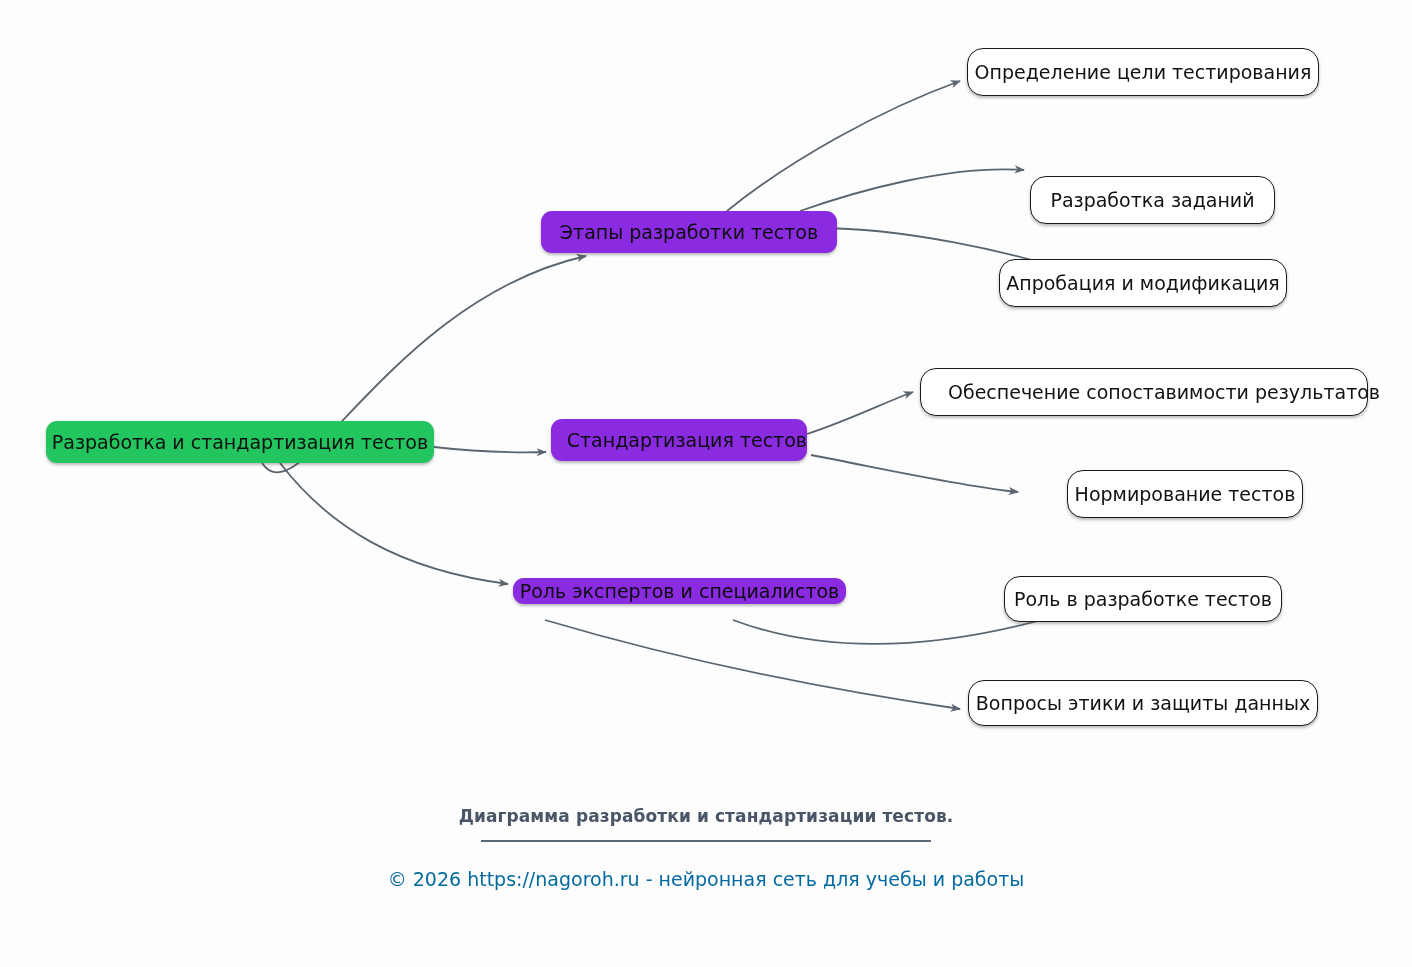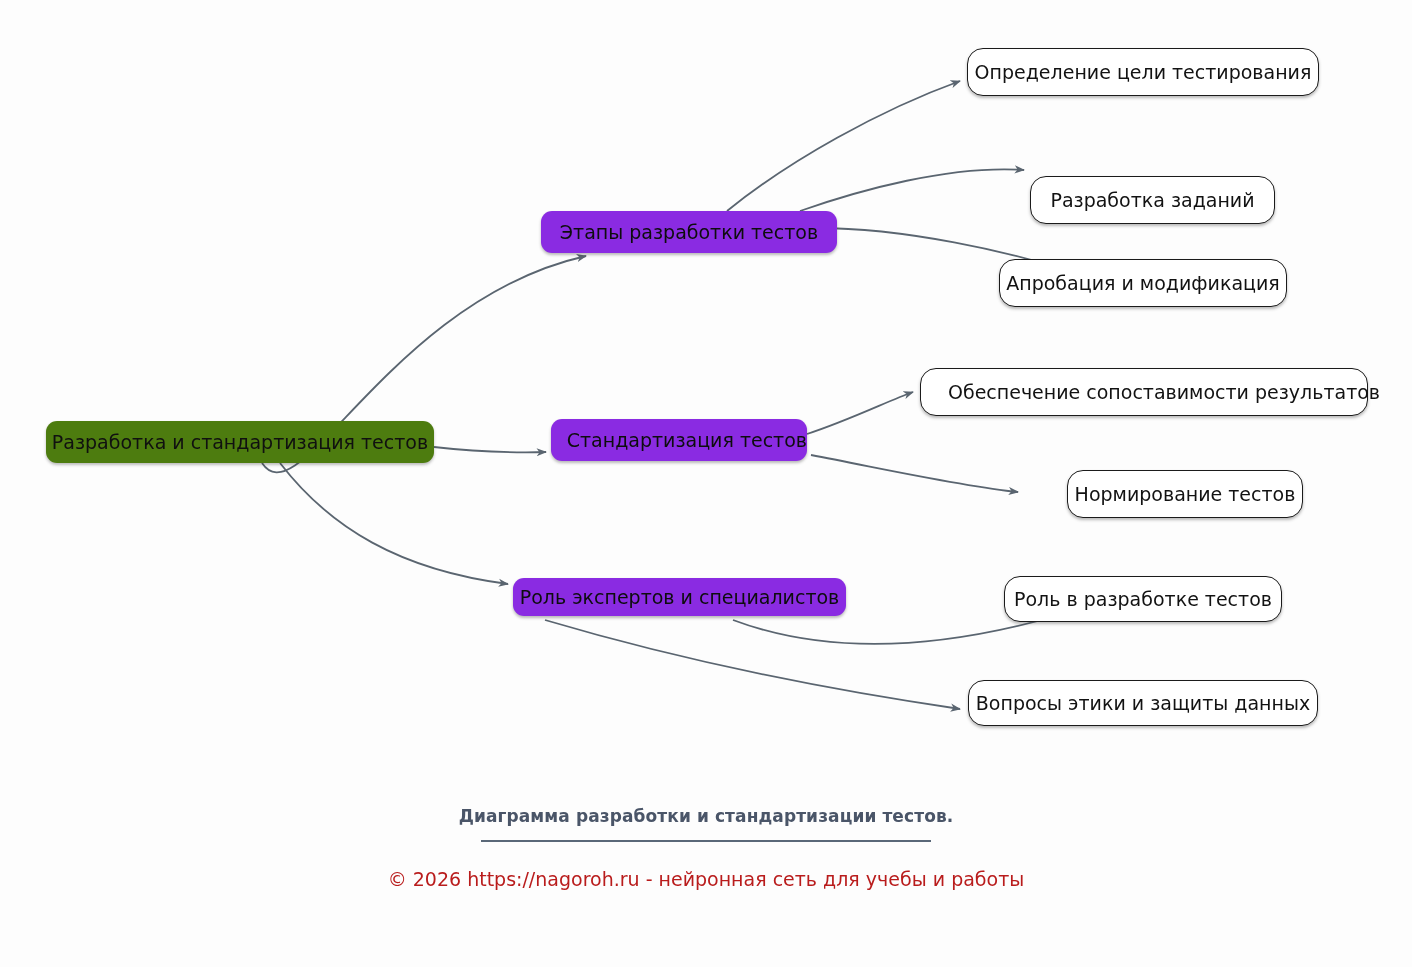--- a/index.html
+++ b/index.html
@@ -73,21 +73,21 @@
   }
   .caption-rule {
     width: 450px;
     height: 0;
     margin: 14px auto 0 auto;
     border-top: 2px solid #5a6878;
   }
   .caption-footer {
     margin-top: 26px;
     font-size: 19px;
-    color: #b91c1c;
+    color: #0369a1;
   }
 </style>
 </head>
 <body>
 
 <div id="canvas" style="background: rgb(253, 253, 253);">
 
   <svg id="edge-layer" viewBox="0 0 1412 967" xmlns="http://www.w3.org/2000/svg">
     <defs>
       <marker id="arrowhead" markerWidth="11" markerHeight="9" refX="9.4" refY="4.5" orient="auto" markerUnits="userSpaceOnUse">
@@ -102,21 +102,21 @@
         <path d="M 800 211 C 860 190 950 165 1024 170" fill="none" stroke="#5a6570" stroke-width="1.8" marker-end="url(#arrowhead)"></path>
         <path d="M 817 228 C 900 228 1010 250 1086 277" fill="none" stroke="#5a6570" stroke-width="1.8" marker-end="url(#arrowhead)"></path>
         <path d="M 807 434 C 850 420 890 400 913 392" fill="none" stroke="#5a6570" stroke-width="1.8" marker-end="url(#arrowhead)"></path>
         <path d="M 811 455 C 880 468 960 486 1018 492" fill="none" stroke="#5a6570" stroke-width="1.8" marker-end="url(#arrowhead)"></path>
         <path d="M 733 620 C 840 660 960 645 1070 612" fill="none" stroke="#5a6570" stroke-width="1.8" marker-end="url(#arrowhead)"></path>
         <path d="M 545 620 C 680 660 830 690 960 709" fill="none" stroke="#5a6570" stroke-width="1.8" marker-end="url(#arrowhead)"></path>
       </g>
   </svg>
 
   <div id="nodes-layer">
-      <div class="node node-root" style="left: 46px; top: 421px; width: 388px; height: 42px; background: #4d7c0f;">
+      <div class="node node-root" style="left: 46px; top: 421px; width: 388px; height: 42px; background: #22c55e;">
         <span>Разработка и стандартизация тестов</span>
       </div>
       <div class="node node-branch" style="left: 541px; top: 211px; width: 296px; height: 42px; background: rgb(138, 43, 226);">
         <span>Этапы разработки тестов</span>
       </div>
       <div class="node node-leaf" style="left: 967px; top: 48px; width: 352px; height: 48px; background: rgb(255, 255, 255);">
         <span>Определение цели тестирования</span>
       </div>
       <div class="node node-leaf" style="left: 1030px; top: 176px; width: 245px; height: 48px; background: rgb(255, 255, 255);">
         <span>Разработка заданий</span>
@@ -126,21 +126,21 @@
       </div>
       <div class="node node-branch" style="left: 551px; top: 419px; width: 256px; height: 42px; background: rgb(138, 43, 226); justify-content: flex-end;">
         <span>Стандартизация тестов</span>
       </div>
       <div class="node node-leaf" style="left: 920px; top: 368px; width: 448px; height: 48px; background: rgb(255, 255, 255); padding-left: 40px;">
         <span>Обеспечение сопоставимости результатов</span>
       </div>
       <div class="node node-leaf" style="left: 1067px; top: 470px; width: 236px; height: 48px; background: rgb(255, 255, 255);">
         <span>Нормирование тестов</span>
       </div>
-      <div class="node node-branch" style="left: 513px; top: 578px; width: 333px; height: 38px; background: rgb(138, 43, 226);">
+      <div class="node node-branch" style="left: 513px; top: 578px; width: 333px; height: 26px; background: rgb(138, 43, 226);">
         <span>Роль экспертов и специалистов</span>
       </div>
       <div class="node node-leaf" style="left: 1004px; top: 576px; width: 278px; height: 46px; background: rgb(255, 255, 255);">
         <span>Роль в разработке тестов</span>
       </div>
       <div class="node node-leaf" style="left: 968px; top: 680px; width: 350px; height: 46px; background: rgb(255, 255, 255);">
         <span>Вопросы этики и защиты данных</span>
       </div>
     </div>
 

